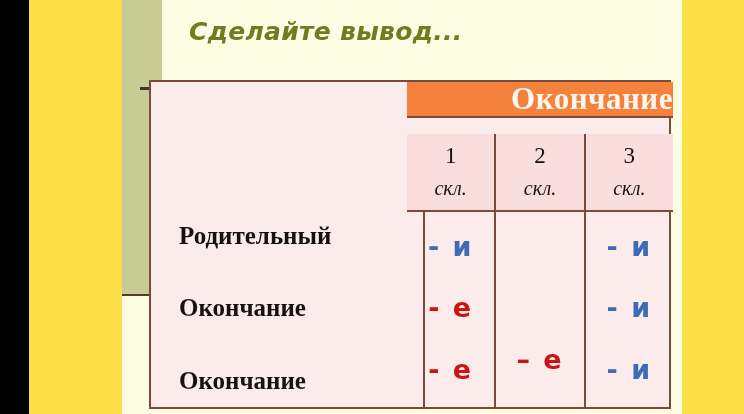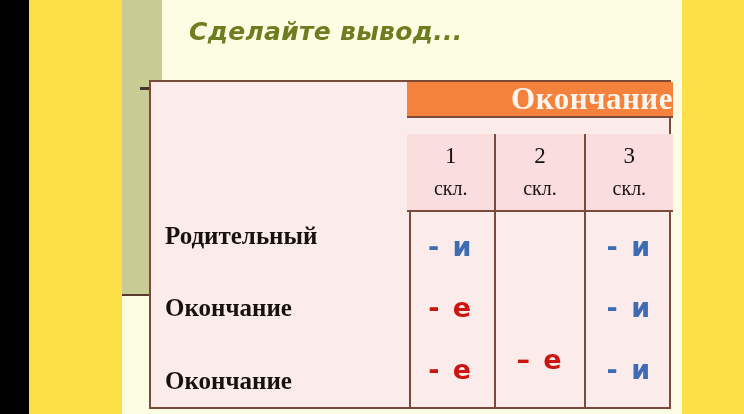--- a/index.html
+++ b/index.html
@@ -163,35 +163,36 @@
     font-size: 23px;
     color: #17120f;
     line-height: 24px;
   }
   .subhead-word {
     font-family: "Liberation Serif", serif;
     font-size: 20px;
     color: #17120f;
     line-height: 24px;
     margin-top: 8px;
+    font-style: italic;
   }
 
   
   .tbody-area {
     position: absolute;
     left: 0;
     top: 130px;
     width: 100%;
     height: 195px;
     background: #fbeceb;
   }
 
   .body-case-col {
     position: absolute;
-    left: 4px;
+    left: 18px;
     top: 0;
     width: 256px;
     height: 100%;
     border-right: 2px solid #7a4a3a;
     box-sizing: border-box;
     display: flex;
     flex-direction: column;
     justify-content: space-around;
     padding: 4px 0 6px 10px;
     gap: 32px;

